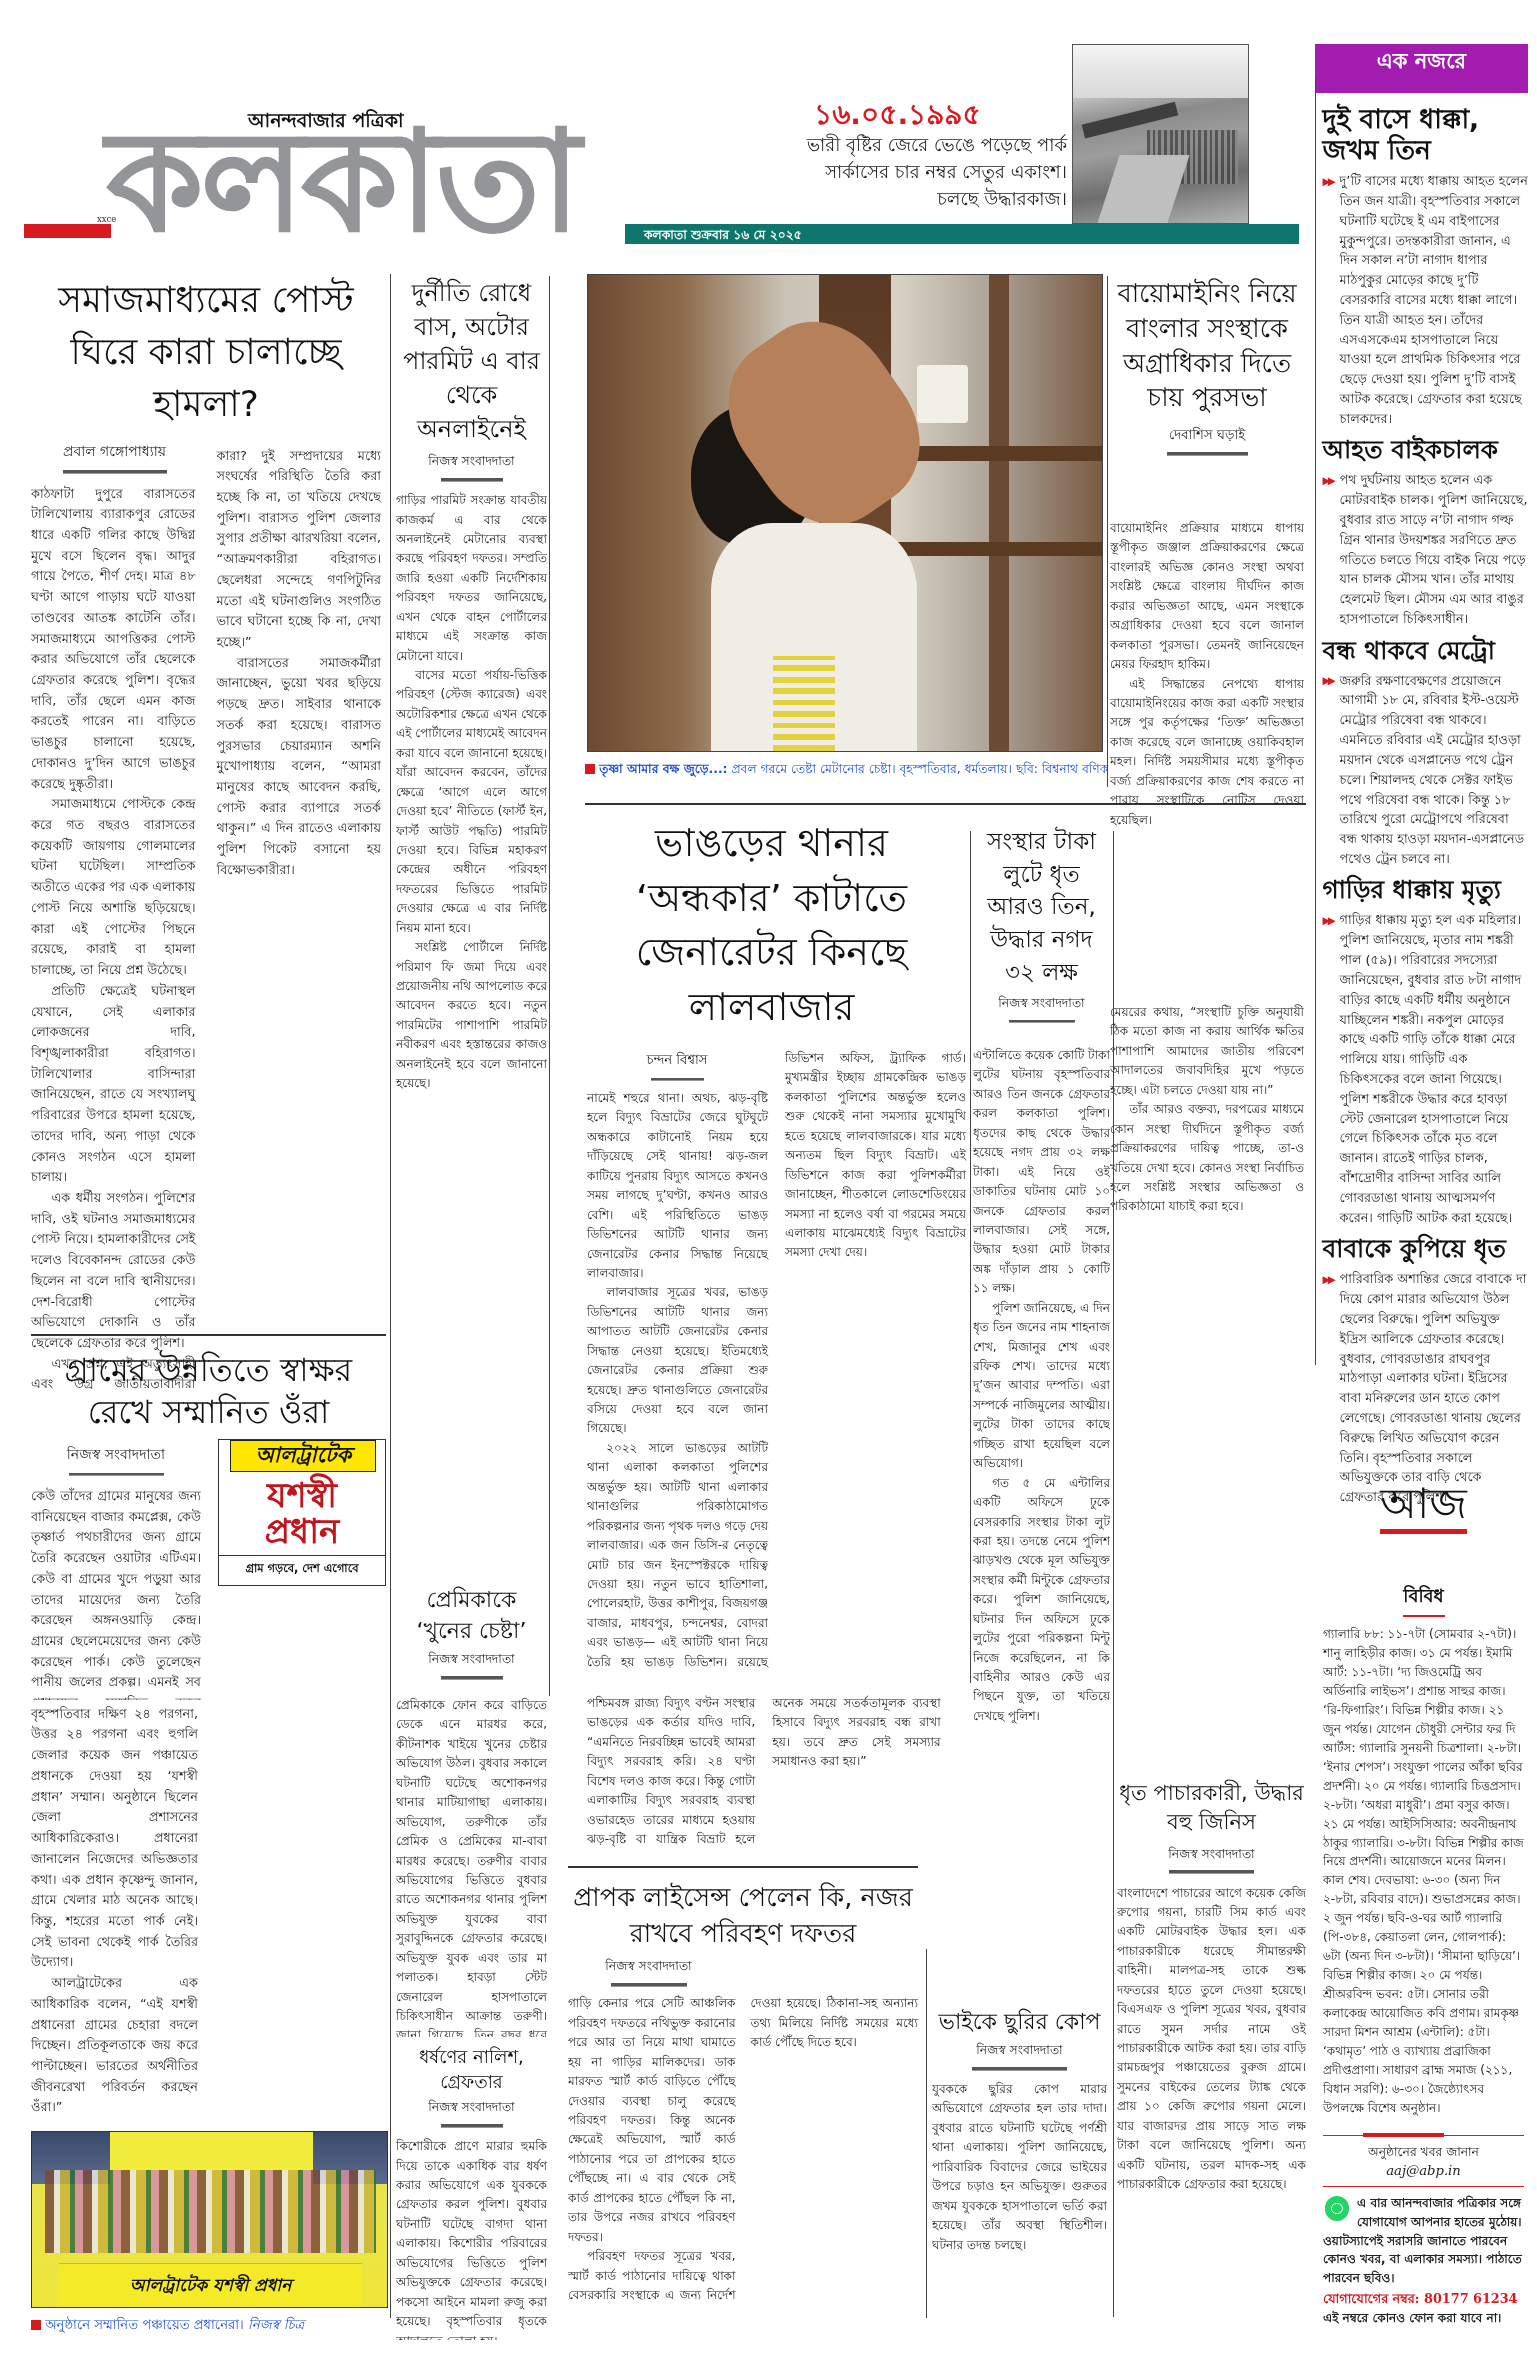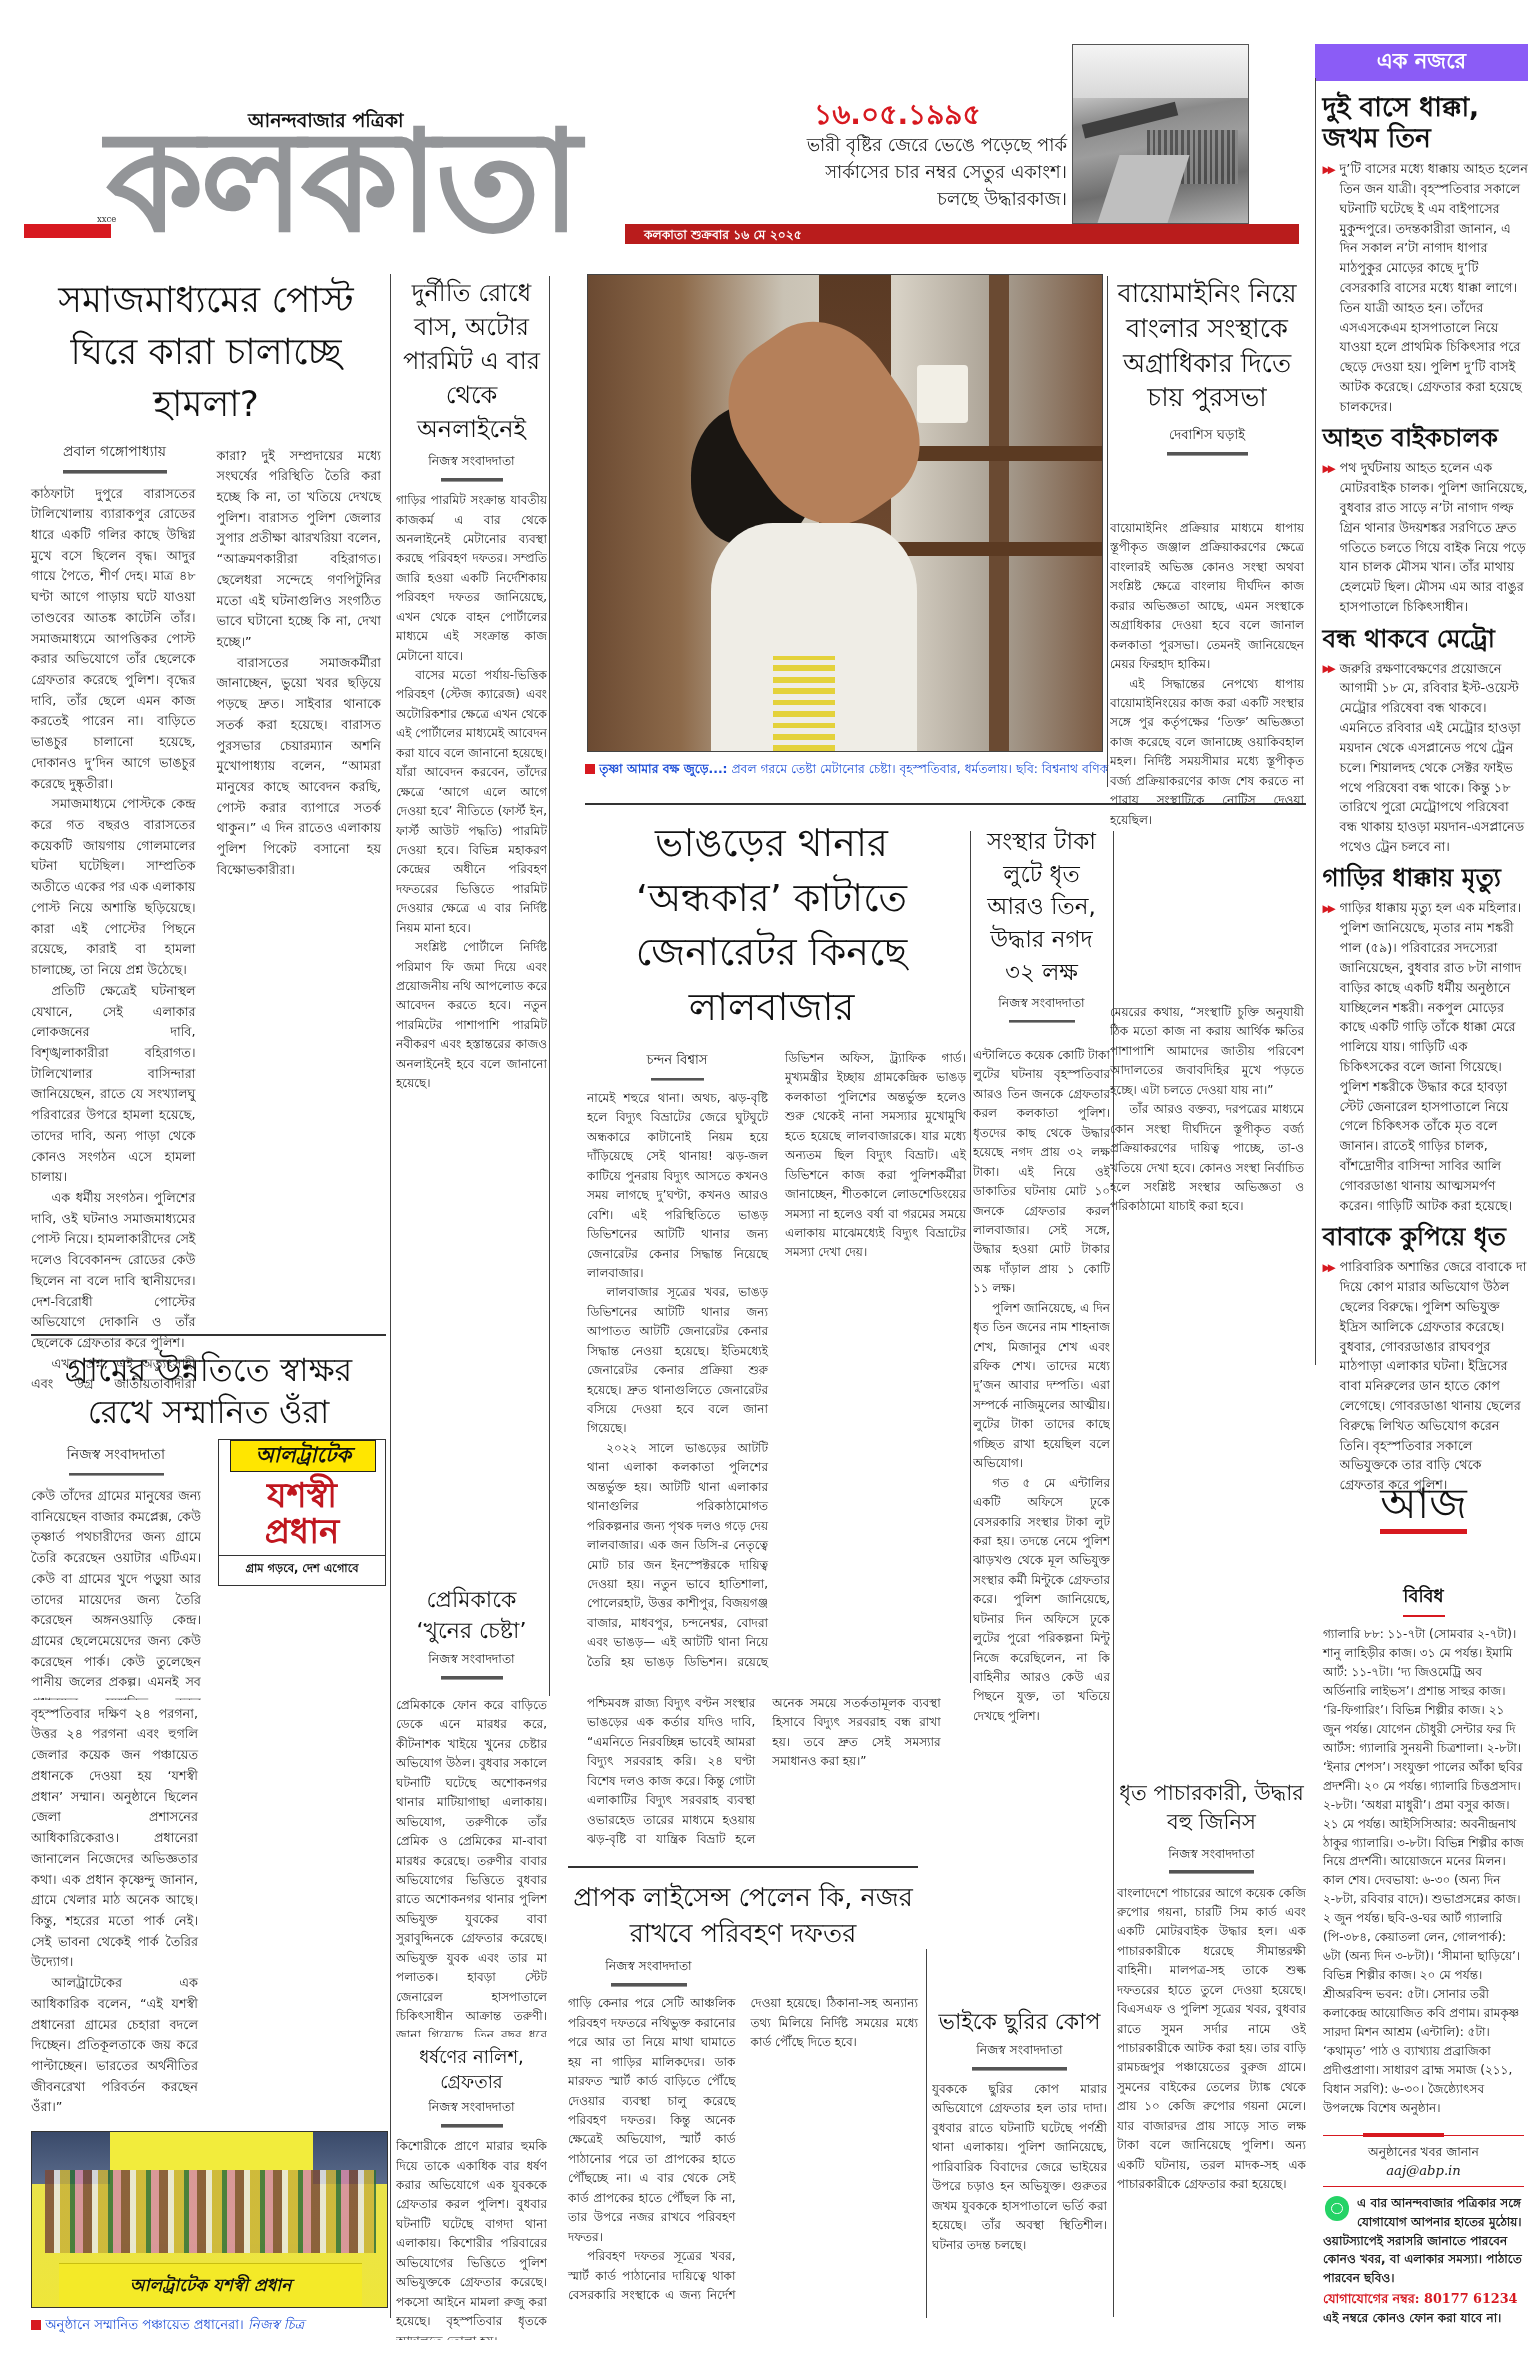--- a/index.html
+++ b/index.html
@@ -25,36 +25,36 @@
   .brief-b .arr { position: absolute; left: 0; top: 1.9px; color: #d71920; font-size: 10.4px; letter-spacing: -2.8px; }
 </style>
 </head>
 <body>
 
 <div class="abs" style="left:0;top:0;width:1306px;height:241px;">
   <div class="abs serif" style="left:248px;top:106px;font-size:19px;font-weight:bold;color:#111;">আনন্দবাজার পত্রিকা</div>
   <div class="abs" style="left:106px;top:112px;font-size:140px;font-weight:bold;color:#939598;line-height:1;letter-spacing:-3.8px;">কলকাতা</div>
   <div class="abs serif" style="left:97px;top:214px;font-size:8.5px;color:#333;">xxce</div>
   <div class="abs" style="left:24px;top:224px;width:87px;height:14px;background:#d71920;"></div>
-  <div class="abs" style="left:625px;top:224px;width:674px;height:20px;background:#b91c1c;">
+  <div class="abs" style="left:625px;top:224px;width:674px;height:20px;background:#0f766e;">
     <span style="position:absolute;left:19px;top:1.9px;color:#fff;font-size:12.3px;font-weight:bold;">কলকাতা শুক্রবার ১৬ মে ২০২৫</span>
   </div>
 
   <div class="abs" style="left:814px;top:93px;width:437px;text-align:right;padding-right:352px;font-size:28px;font-weight:bold;color:#d71920;">১৬.০৫.১৯৯৫</div>
   <div class="abs" style="left:793px;top:131px;width:274px;text-align:right;font-size:18px;line-height:1.5;color:#222;">ভারী বৃষ্টির জেরে ভেঙে পড়েছে পার্ক সার্কাসের চার নম্বর সেতুর একাংশ। চলছে উদ্ধারকাজ।</div>
   <div class="photo" style="left:1072px;top:44px;width:177px;height:180px;border:0.9px solid #555;background:linear-gradient(170deg,#ededed 0%,#cfcfcf 22%,#8a8a8a 40%,#9d9d9d 55%,#6e6e6e 75%,#b5b5b5 100%);">
     <div style="position:absolute;left:0;top:0;width:100%;height:30%;background:linear-gradient(180deg,#f4f4f4,#d8d8d8);"></div>
     <div style="position:absolute;left:5%;top:38%;width:55%;height:8%;background:#3e3e3e;transform:rotate(-14deg);"></div>
     <div style="position:absolute;left:42%;top:48%;width:52%;height:30%;background:repeating-linear-gradient(90deg,#444 0 2.8px,#888 2.8px 5.7px);opacity:.8;"></div>
     <div style="position:absolute;left:20%;top:62%;width:40%;height:40%;background:#bfbfbf;transform:skewX(-18deg);"></div>
   </div>
 </div>
 
 <div class="abs" style="left:1315px;top:44px;width:213px;height:2271px;">
-  <div style="background:#8b5cf6;height:37px;color:#fff;text-align:center;font-size:21px;font-weight:bold;line-height:34px;">
+  <div style="background:#a21caf;height:49px;color:#fff;text-align:center;font-size:21px;font-weight:bold;line-height:34px;">
     <span>এক নজরে</span>
   </div>
   <div class="abs" style="left:0;top:34px;width:0.9px;height:1287px;background:#444;"></div>
   <div style="padding:3.8px 0 0 7.6px;">
     <div>
       <div class="brief-h" style="font-size:26.5px;">দুই বাসে ধাক্কা, জখম তিন</div>
       <div class="brief-b"><span class="arr">▶▶</span><span>দু’টি বাসের মধ্যে ধাক্কায় আহত হলেন তিন জন যাত্রী। বৃহস্পতিবার সকালে ঘটনাটি ঘটেছে ই এম বাইপাসের মুকুন্দপুরে। তদন্তকারীরা জানান, এ দিন সকাল ন’টা নাগাদ ধাপার মাঠপুকুর মোড়ের কাছে দু’টি বেসরকারি বাসের মধ্যে ধাক্কা লাগে। তিন যাত্রী আহত হন। তাঁদের এসএসকেএম হাসপাতালে নিয়ে যাওয়া হলে প্রাথমিক চিকিৎসার পরে ছেড়ে দেওয়া হয়। পুলিশ দু’টি বাসই আটক করেছে। গ্রেফতার করা হয়েছে চালকদের।</span></div>
     </div>
     <div>
       <div class="brief-h">আহত বাইকচালক</div>

